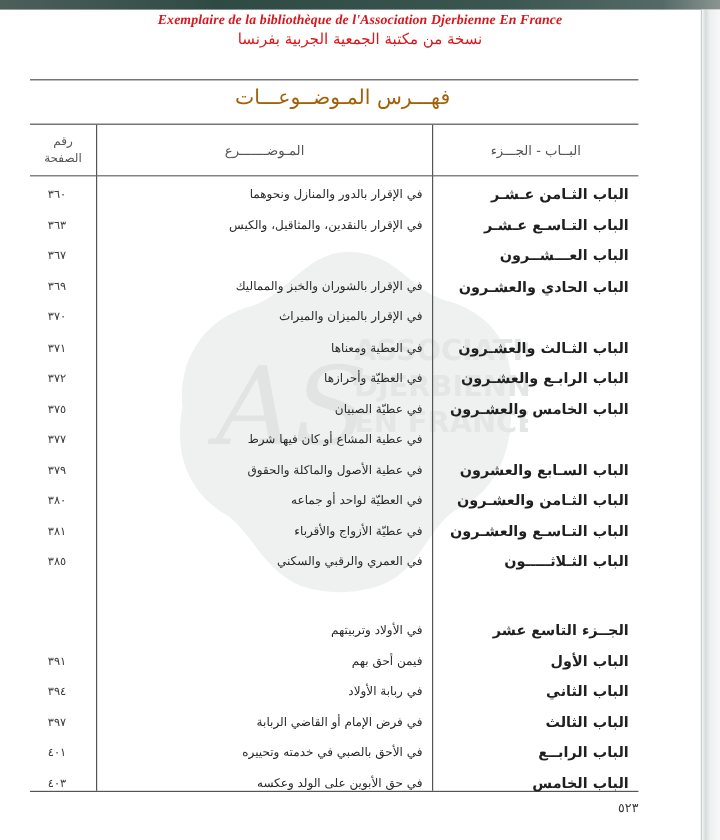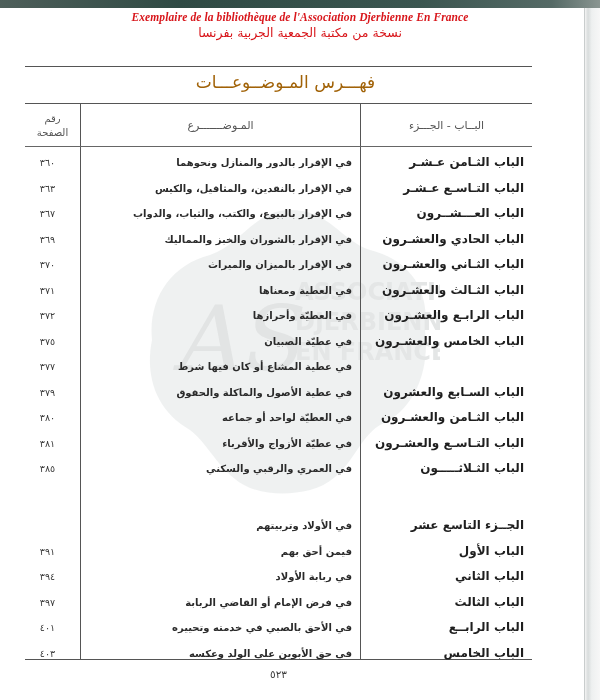--- a/index.html
+++ b/index.html
@@ -55,29 +55,29 @@
     .hcell.chapter { left: 336px; width: 171px; }
 
     .row { position: absolute; left: 0; width: 507px; height: 25.5px; direction: rtl; }
     .c-chapter {
       position: absolute; right: 8px; top: 0; height: 25.5px; line-height: 25.5px;
       font-size: 12px; font-weight: bold; color: #1f1f1f; white-space: nowrap;
     }
     .c-chapter.part { font-size: 12px; }
     .c-topic {
       position: absolute; right: 180px; top: 0; height: 25.5px; line-height: 25.5px;
-      font-size: 10px; color: #2a2a2a; white-space: nowrap; font-weight: bold;
+      font-size: 10px; color: #2a2a2a; white-space: nowrap; font-weight: normal;
     }
     .c-page {
       position: absolute; left: 0; width: 45px; top: 0; height: 25.5px; line-height: 25.5px;
       font-size: 9.5px; color: #3a3a3a; text-align: center;
     }
 
     .folio {
-      position: absolute; left: 25px; width: 507px; top: 668px; text-align: center;
+      position: absolute; left: 25px; width: 507px; top: 668px; text-align: right;
       font-size: 10.5px; color: #3a3a3a;
     }
   </style>
 </head>
 <body>
 
 <div class="top-band"></div>
 <div class="page-edge"></div>
 
 <div class="stamp-fr">Exemplaire de la bibliothèque de l'Association Djerbienne En France</div>
@@ -113,30 +113,28 @@
         <span class="c-topic">في الإقرار بالدور والمنازل ونحوهما</span>
         <span class="c-page">٣٦٠</span>
       </div>
       <div class="row" style="top: 71.5px;">
         <span class="c-chapter">الباب التـاسـع عـشـر</span>
         <span class="c-topic">في الإقرار بالنقدين، والمثاقيل، والكيس</span>
         <span class="c-page">٣٦٣</span>
       </div>
       <div class="row" style="top: 97px;">
         <span class="c-chapter">الباب العـــشــرون</span>
-        <span class="c-topic">في الإقرار بالبيوع، والكتب، والثياب، والدواب</span>
         <span class="c-page">٣٦٧</span>
       </div>
       <div class="row" style="top: 122.5px;">
         <span class="c-chapter">الباب الحادي والعشـرون</span>
         <span class="c-topic">في الإقرار بالشوران والخبز والمماليك</span>
         <span class="c-page">٣٦٩</span>
       </div>
       <div class="row" style="top: 148px;">
-        <span class="c-chapter">الباب الثـاني والعشـرون</span>
         <span class="c-topic">في الإقرار بالميزان والميراث</span>
         <span class="c-page">٣٧٠</span>
       </div>
       <div class="row" style="top: 173.5px;">
         <span class="c-chapter">الباب الثـالث والعشـرون</span>
         <span class="c-topic">في العطية ومعناها</span>
         <span class="c-page">٣٧١</span>
       </div>
       <div class="row" style="top: 199px;">
         <span class="c-chapter">الباب الرابـع والعشـرون</span>

